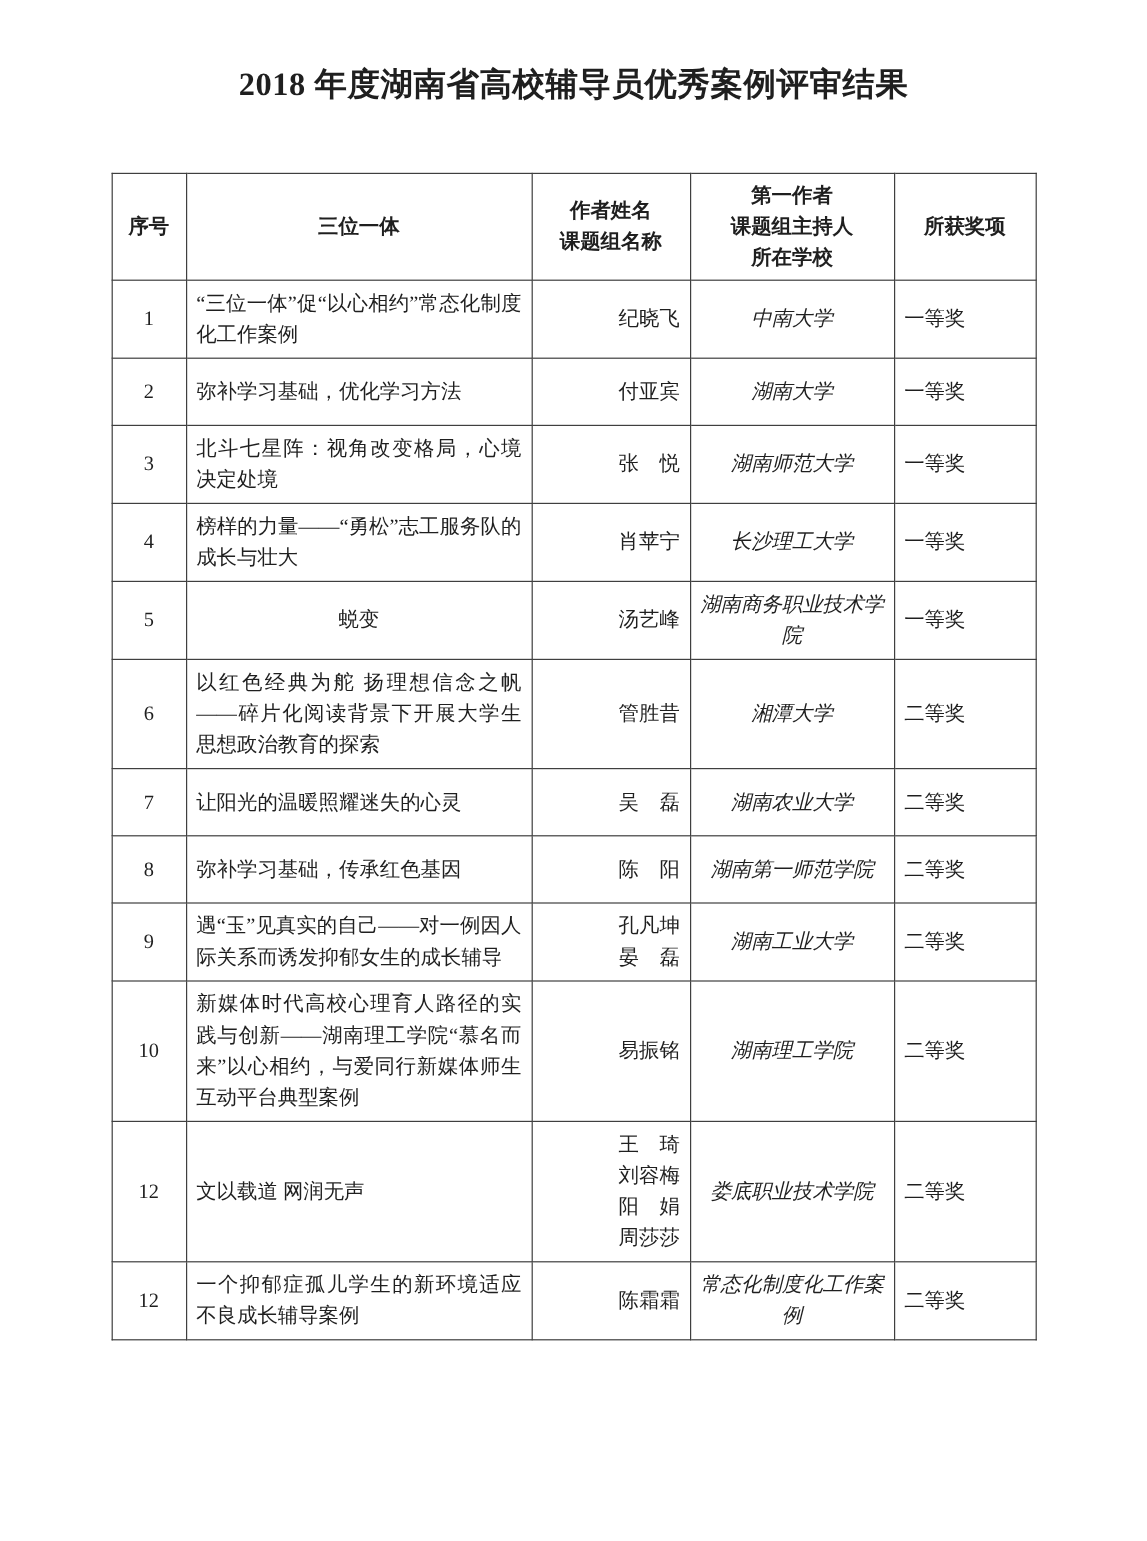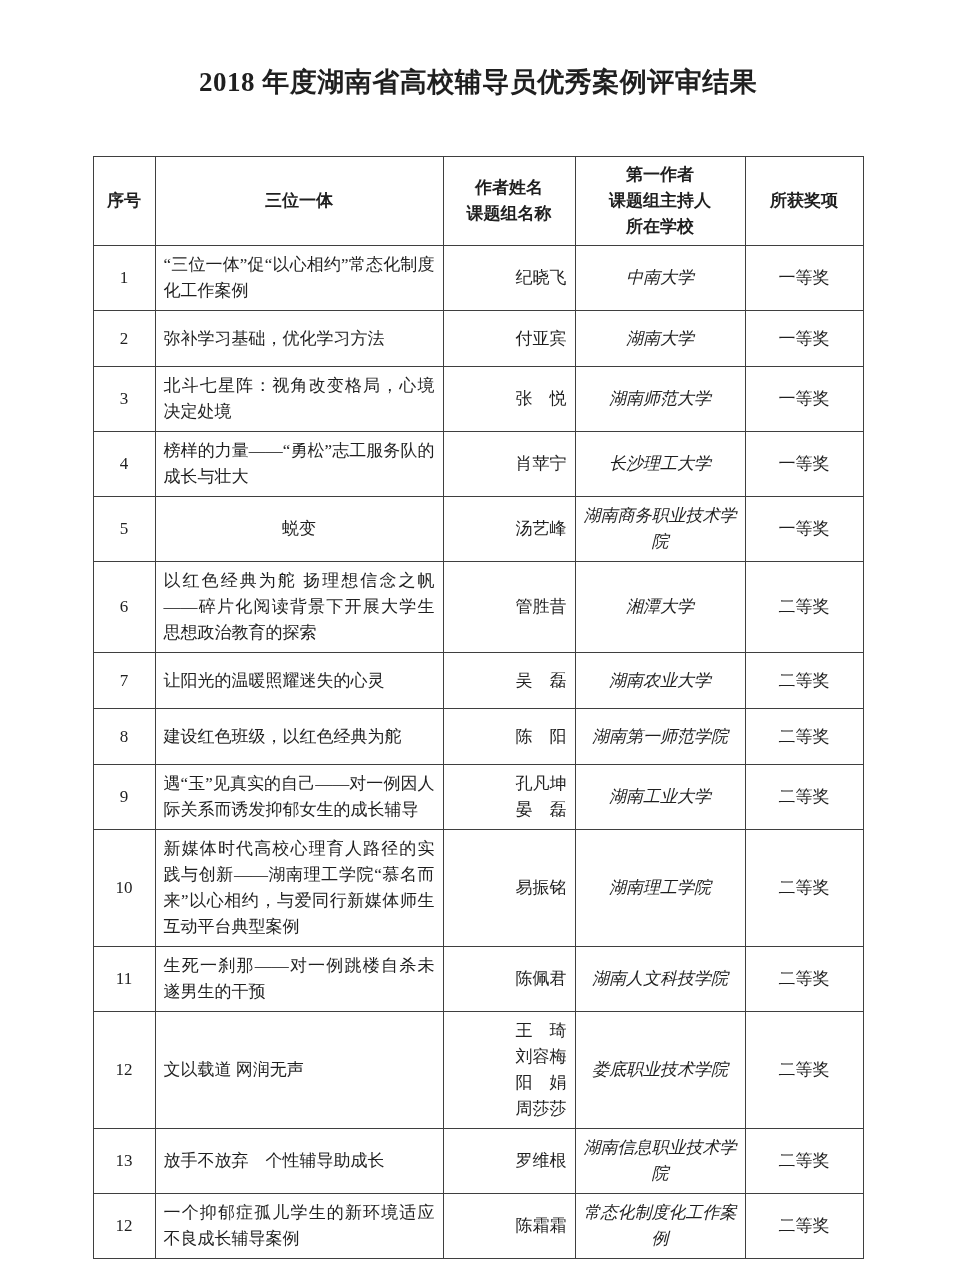--- a/index.html
+++ b/index.html
@@ -12,21 +12,21 @@
   }
   .page {
     width: 956px;
     height: 1284px;
     background: #ffffff;
     box-sizing: border-box;
     padding-top: 52px;
     overflow: hidden;
   }
   h1.doc-title {
-    margin: 12px;
+    margin: 0;
     text-align: center;
     font-size: 27px;
     font-weight: bold;
     letter-spacing: 0.5px;
     line-height: 36px;
   }
   table.results {
     border-collapse: collapse;
     table-layout: fixed;
     width: 770px;
@@ -64,21 +64,21 @@
     font-family: "Liberation Serif", "DejaVu Serif", serif;
   }
   td.cell-case {
     text-align: justify;
     padding-left: 12px;
     padding-right: 10px;
   }
   td.cell-case.center { text-align: center; margin-top: 40px; }
   td.cell-authors { text-align: right; padding-left: 2px; padding-right: 2px; }
   td.cell-school  { text-align: center; padding-left: 21px; padding-right: 21px; font-style: italic; }
-  td.cell-award   { text-align: center; }
+  td.cell-award   { text-align: left; }
   .hdr-line, .author-line { display: block; }
 </style>
 </head>
 <body>
 
 <div class="page">
   <h1 class="doc-title">2018 年度湖南省高校辅导员优秀案例评审结果</h1>
 
   <table class="results">
     <colgroup>
@@ -169,21 +169,21 @@
           <td class="cell-serial">7</td>
           <td class="cell-case">让阳光的温暖照耀迷失的心灵</td>
           <td class="cell-authors">
             <span class="author-line">吴　磊</span>
           </td>
           <td class="cell-school">湖南农业大学</td>
           <td class="cell-award">二等奖</td>
         </tr>
         <tr>
           <td class="cell-serial">8</td>
-          <td class="cell-case">建设红色班级，以红色经典为舵</td>
+          <td class="cell-case">弥补学习基础，传承红色基因</td>
           <td class="cell-authors">
             <span class="author-line">陈　阳</span>
           </td>
           <td class="cell-school">湖南第一师范学院</td>
           <td class="cell-award">二等奖</td>
         </tr>
         <tr>
           <td class="cell-serial">9</td>
           <td class="cell-case">遇“玉”见真实的自己——对一例因人际关系而诱发抑郁女生的成长辅导</td>
           <td class="cell-authors">
@@ -193,53 +193,35 @@
           <td class="cell-school">湖南工业大学</td>
           <td class="cell-award">二等奖</td>
         </tr>
         <tr>
           <td class="cell-serial">10</td>
           <td class="cell-case">新媒体时代高校心理育人路径的实践与创新——湖南理工学院“慕名而来”以心相约，与爱同行新媒体师生互动平台典型案例</td>
           <td class="cell-authors">
             <span class="author-line">易振铭</span>
           </td>
           <td class="cell-school">湖南理工学院</td>
-          <td class="cell-award">二等奖</td>
-        </tr>
-        <tr>
-          <td class="cell-serial">11</td>
-          <td class="cell-case">生死一刹那——对一例跳楼自杀未遂男生的干预</td>
-          <td class="cell-authors">
-            <span class="author-line">陈佩君</span>
-          </td>
-          <td class="cell-school">湖南人文科技学院</td>
           <td class="cell-award">二等奖</td>
         </tr>
         <tr>
           <td class="cell-serial">12</td>
           <td class="cell-case">文以载道 网润无声</td>
           <td class="cell-authors">
             <span class="author-line">王　琦</span>
             <span class="author-line">刘容梅</span>
             <span class="author-line">阳　娟</span>
             <span class="author-line">周莎莎</span>
           </td>
           <td class="cell-school">娄底职业技术学院</td>
           <td class="cell-award">二等奖</td>
         </tr>
         <tr>
-          <td class="cell-serial">13</td>
-          <td class="cell-case">放手不放弃　个性辅导助成长</td>
-          <td class="cell-authors">
-            <span class="author-line">罗维根</span>
-          </td>
-          <td class="cell-school">湖南信息职业技术学院</td>
-          <td class="cell-award">二等奖</td>
-        </tr>
-        <tr>
           <td class="cell-serial">12</td>
           <td class="cell-case">一个抑郁症孤儿学生的新环境适应不良成长辅导案例</td>
           <td class="cell-authors">
             <span class="author-line">陈霜霜</span>
           </td>
           <td class="cell-school">常态化制度化工作案例</td>
           <td class="cell-award">二等奖</td>
         </tr>
       </tbody>
   </table>

